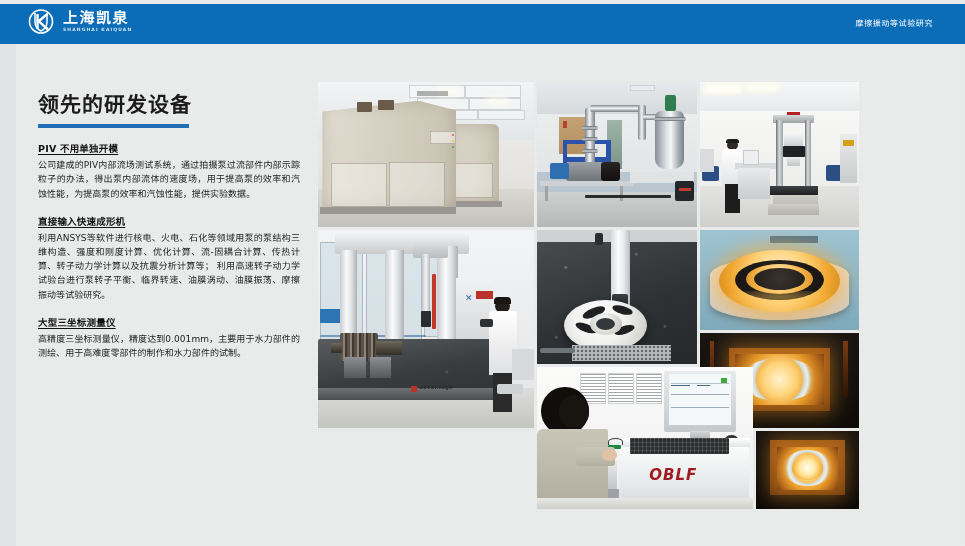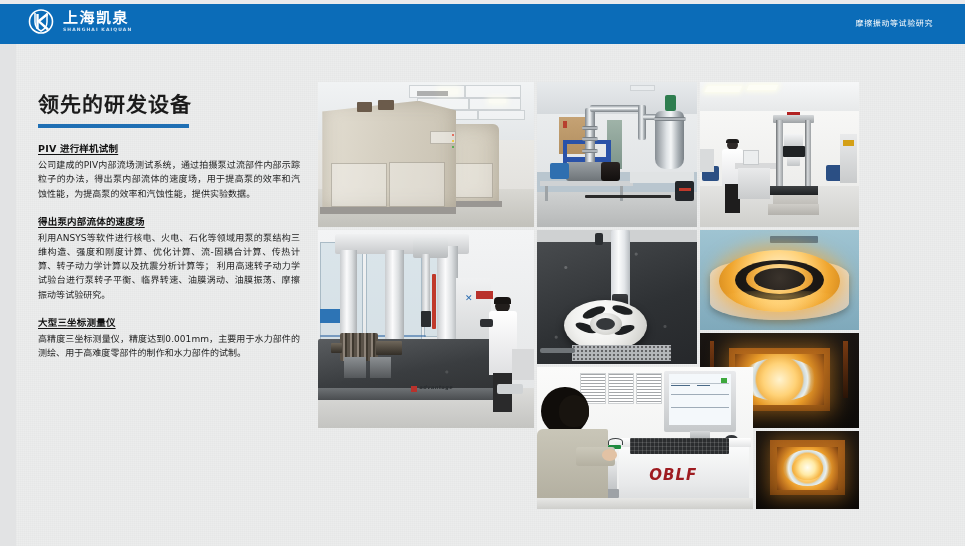--- a/index.html
+++ b/index.html
@@ -441,26 +441,26 @@
     <div class="left-rail"></div>
 
     <div class="text-col">
       <div class="page-title">领先的研发设备</div>
       <div class="title-rule"></div>
 
       <div class="section">
       </div>
 
       <div class="section">
-        <div class="section-head">PIV 进行样机试制</div>
+        <div class="section-head">PIV 不用单独开模</div>
         <div class="section-body">公司建成的PIV内部流场测试系统，通过拍摄泵过流部件内部示踪粒子的办法，得出泵内部流体的速度场，用于提高泵的效率和汽蚀性能，为提高泵的效率和汽蚀性能，提供实验数据。</div>
       </div>
 
       <div class="section">
-        <div class="section-head">得出泵内部流体的速度场</div>
+        <div class="section-head">直接输入快速成形机</div>
         <div class="section-body">利用ANSYS等软件进行核电、火电、石化等领域用泵的泵结构三维构造、强度和刚度计算、优化计算、流-固耦合计算、传热计算、转子动力学计算以及抗震分析计算等；
 利用高速转子动力学试验台进行泵转子平衡、临界转速、油膜涡动、油膜振荡、摩擦振动等试验研究。</div>
       </div>
 
       <div class="section">
         <div class="section-head">大型三坐标测量仪</div>
         <div class="section-body">高精度三坐标测量仪，精度达到0.001mm，主要用于水力部件的测绘、用于高难度零部件的制作和水力部件的试制。</div>
       </div>
     </div>
 

